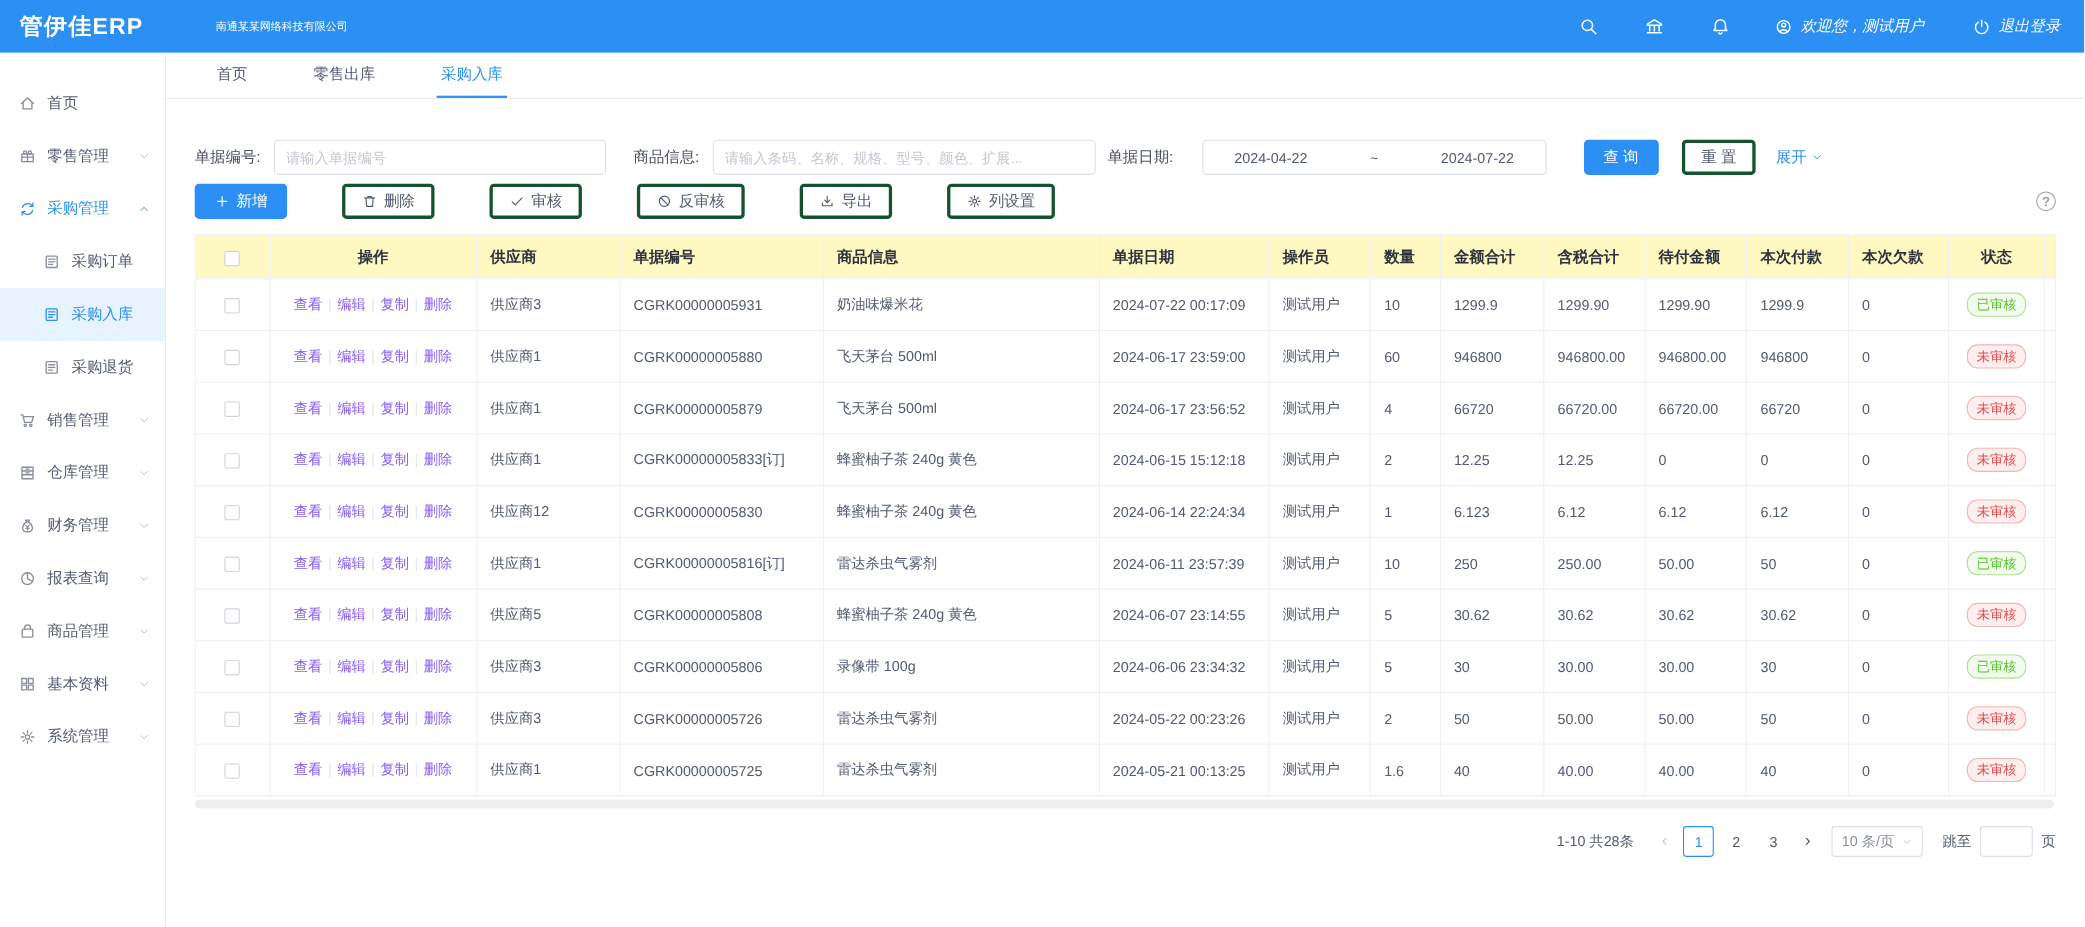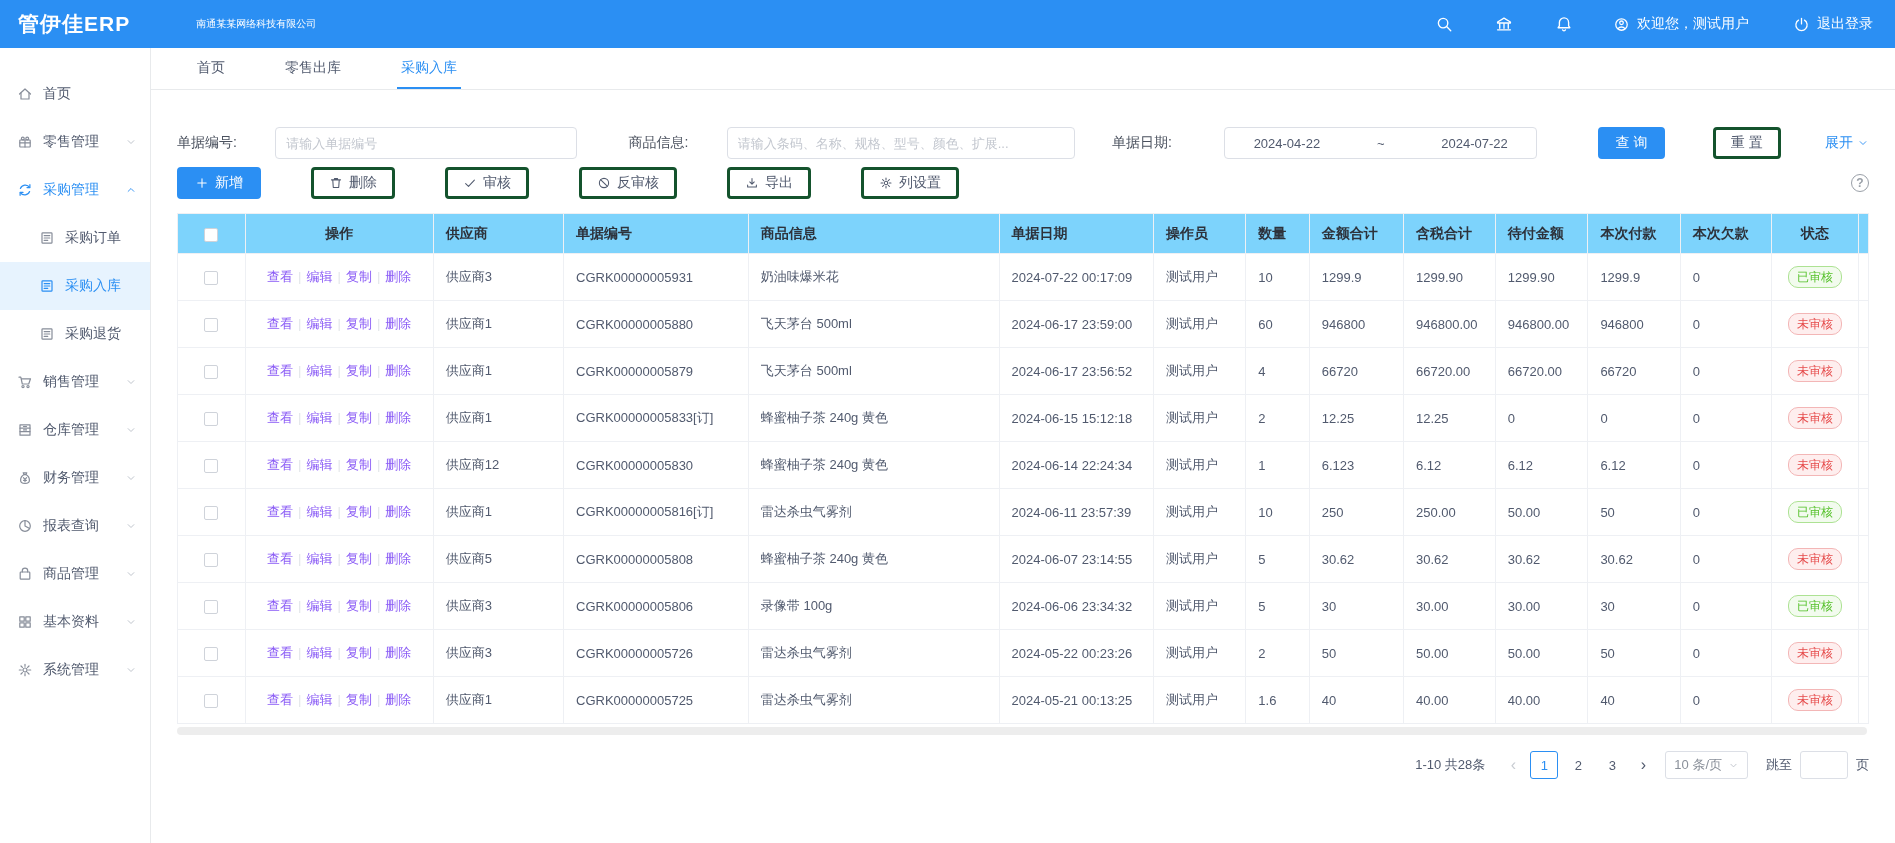--- a/index.html
+++ b/index.html
@@ -6,21 +6,21 @@
   html,body { width:1895px; height:843px; background:#fff; font-family:"Liberation Sans","DejaVu Sans",sans-serif; color:#515a6e; }
   .app { width:1895px; height:843px; display:flex; flex-direction:column; overflow:hidden; background:#fff; }
 
   
   .topbar { height:48px; flex:0 0 48px; background:#2b8ff3; display:flex; align-items:center; color:#fff; padding:0 22px 0 18px; }
   .logo { font-size:21px; font-weight:bold; letter-spacing:1px; }
   .company { font-size:10px; margin-left:66px; }
   .topbar .spacer { flex:1; }
   .hicon { width:18px; height:18px; margin-left:42px; display:inline-flex; align-items:center; justify-content:center; cursor:pointer; }
   .hicon svg { width:18px; height:18px; }
-  .huser, .hlogout { display:inline-flex; align-items:center; font-size:14px; cursor:pointer; }
+  .huser, .hlogout { display:inline-flex; align-items:center; font-size:14px; cursor:pointer;font-style:italic; }
   .huser { margin-left:40px; }
   .hlogout { margin-left:44px; }
   .huser .icon, .hlogout .icon { width:17px; height:17px; margin-right:7px; display:inline-flex; }
   .huser .icon svg, .hlogout .icon svg { width:17px; height:17px; }
 
   
   .bodyrow { flex:1; display:flex; min-height:0; }
   .sidebar { width:151px; flex:0 0 151px; background:#fff; border-right:1px solid #e8eaec; padding-top:22px; overflow:hidden; }
   .side-item { height:48px; display:flex; align-items:center; padding-left:17px; font-size:14px; color:#515a6e; cursor:pointer; position:relative; }
   .side-item .icon { width:16px; height:16px; margin-right:10px; color:#878d99; display:inline-flex; }
@@ -33,21 +33,21 @@
   .side-item.selected .icon { color:#2b8ff3; }
 
   .main { flex:1; display:flex; flex-direction:column; min-width:0; }
   .tabbar { height:42px; flex:0 0 42px; border-bottom:1px solid #e8eaec; display:flex; align-items:stretch; padding-left:42px; background:#fff; }
   .tab { display:flex; align-items:center; font-size:14px; color:#515a6e; margin-right:52px; padding:0 4px; cursor:pointer; border-bottom:2px solid transparent; }
   .tab.active { color:#2b8ff3; border-bottom-color:#2b8ff3; }
 
   .content { flex:1; padding:0 26px; background:#fff; }
 
   
-  .filter-row { margin-top:37px; display:flex; align-items:center; height:32px;justify-content:space-between; }
+  .filter-row { margin-top:37px; display:flex; align-items:center; height:32px; }
   .f-label { font-size:14px; color:#4a515e; white-space:nowrap; }
   .tinput { height:32px; border:1px solid #dcdfe6; border-radius:4px; font-size:13px; color:#515a6e; padding:0 10px; outline:none; font-family:inherit; }
   .tinput::placeholder { color:#c3c7cf; }
   .in-billno { width:302px; margin-left:12px; }
   .lab-product { margin-left:25px; }
   .in-product { width:348px; margin-left:12px; }
   .lab-date { margin-left:11px; }
   .datebox { width:313px; height:32px; margin-left:26px; border:1px solid #dcdfe6; border-radius:4px; display:flex; align-items:center; justify-content:space-around; font-size:13px; color:#515a6e; cursor:pointer; }
   .btn { height:32px; border-radius:4px; border:3px solid #14532d; background:#fff; color:#515a6e; font-size:14px; display:inline-flex; align-items:center; padding:0 15px; cursor:pointer; font-family:inherit; white-space:nowrap; }
   .btn.primary { background:#2b8ff3; border-color:#2b8ff3; color:#fff; }
@@ -61,21 +61,21 @@
   .toolbar { margin-top:8px; display:flex; align-items:center; height:32px;gap:38px; }
   .toolbar .btn { margin-right:12px; }
   .toolbar .btn .icon { width:14px; height:14px; margin-right:6px; display:inline-flex; }
   .toolbar .btn .icon svg { width:14px; height:14px; }
   .help-circle { margin-left:auto; width:18px; height:18px; border:1px solid #9aa0a8; border-radius:50%; color:#9aa0a8; font-size:12px; font-weight:bold; display:flex; align-items:center; justify-content:center; cursor:pointer; }
 
   
   .tablewrap { margin-top:14px; }
   table { border-collapse:collapse; table-layout:fixed; }
   th, td { border:1px solid #eef0f4; overflow:hidden; white-space:nowrap; text-overflow:ellipsis; }
-  th { height:40px; font-size:14px; font-weight:bold; color:#2d323b; text-align:left; padding:0 12px; background:#7dd3fc; }
+  th { height:40px; font-size:14px; font-weight:bold; color:#2d323b; text-align:left; padding:0 12px; background:#fef9c3; }
   td { height:47px; font-size:13px; color:#515a6e; padding:0 12px; background:#fff; }
   th.center, td.center { text-align:center; padding:0 4px; }
   .cbx { display:inline-block; width:14px; height:14px; border:1px solid #cfd3da; border-radius:2px; background:#fff; vertical-align:middle; cursor:pointer; }
   .oplink { color:#8b5cf6; cursor:pointer; }
   .opsep { color:#e3e6ea; margin:0 5px; }
   .badge { display:inline-block; font-size:12px; line-height:20px; padding:0 8px; border-radius:10px; }
   .badge.success { color:#57c22d; background:#f2fbee; border:1px solid #ade293; }
   .badge.danger { color:#e64c4c; background:#feeeee; border:1px solid #f3b6b6;text-align:right; }
   .hscrollbar { margin-top:3px; height:8px; width:1690px; border-radius:4px; background:#ededed; }
 

